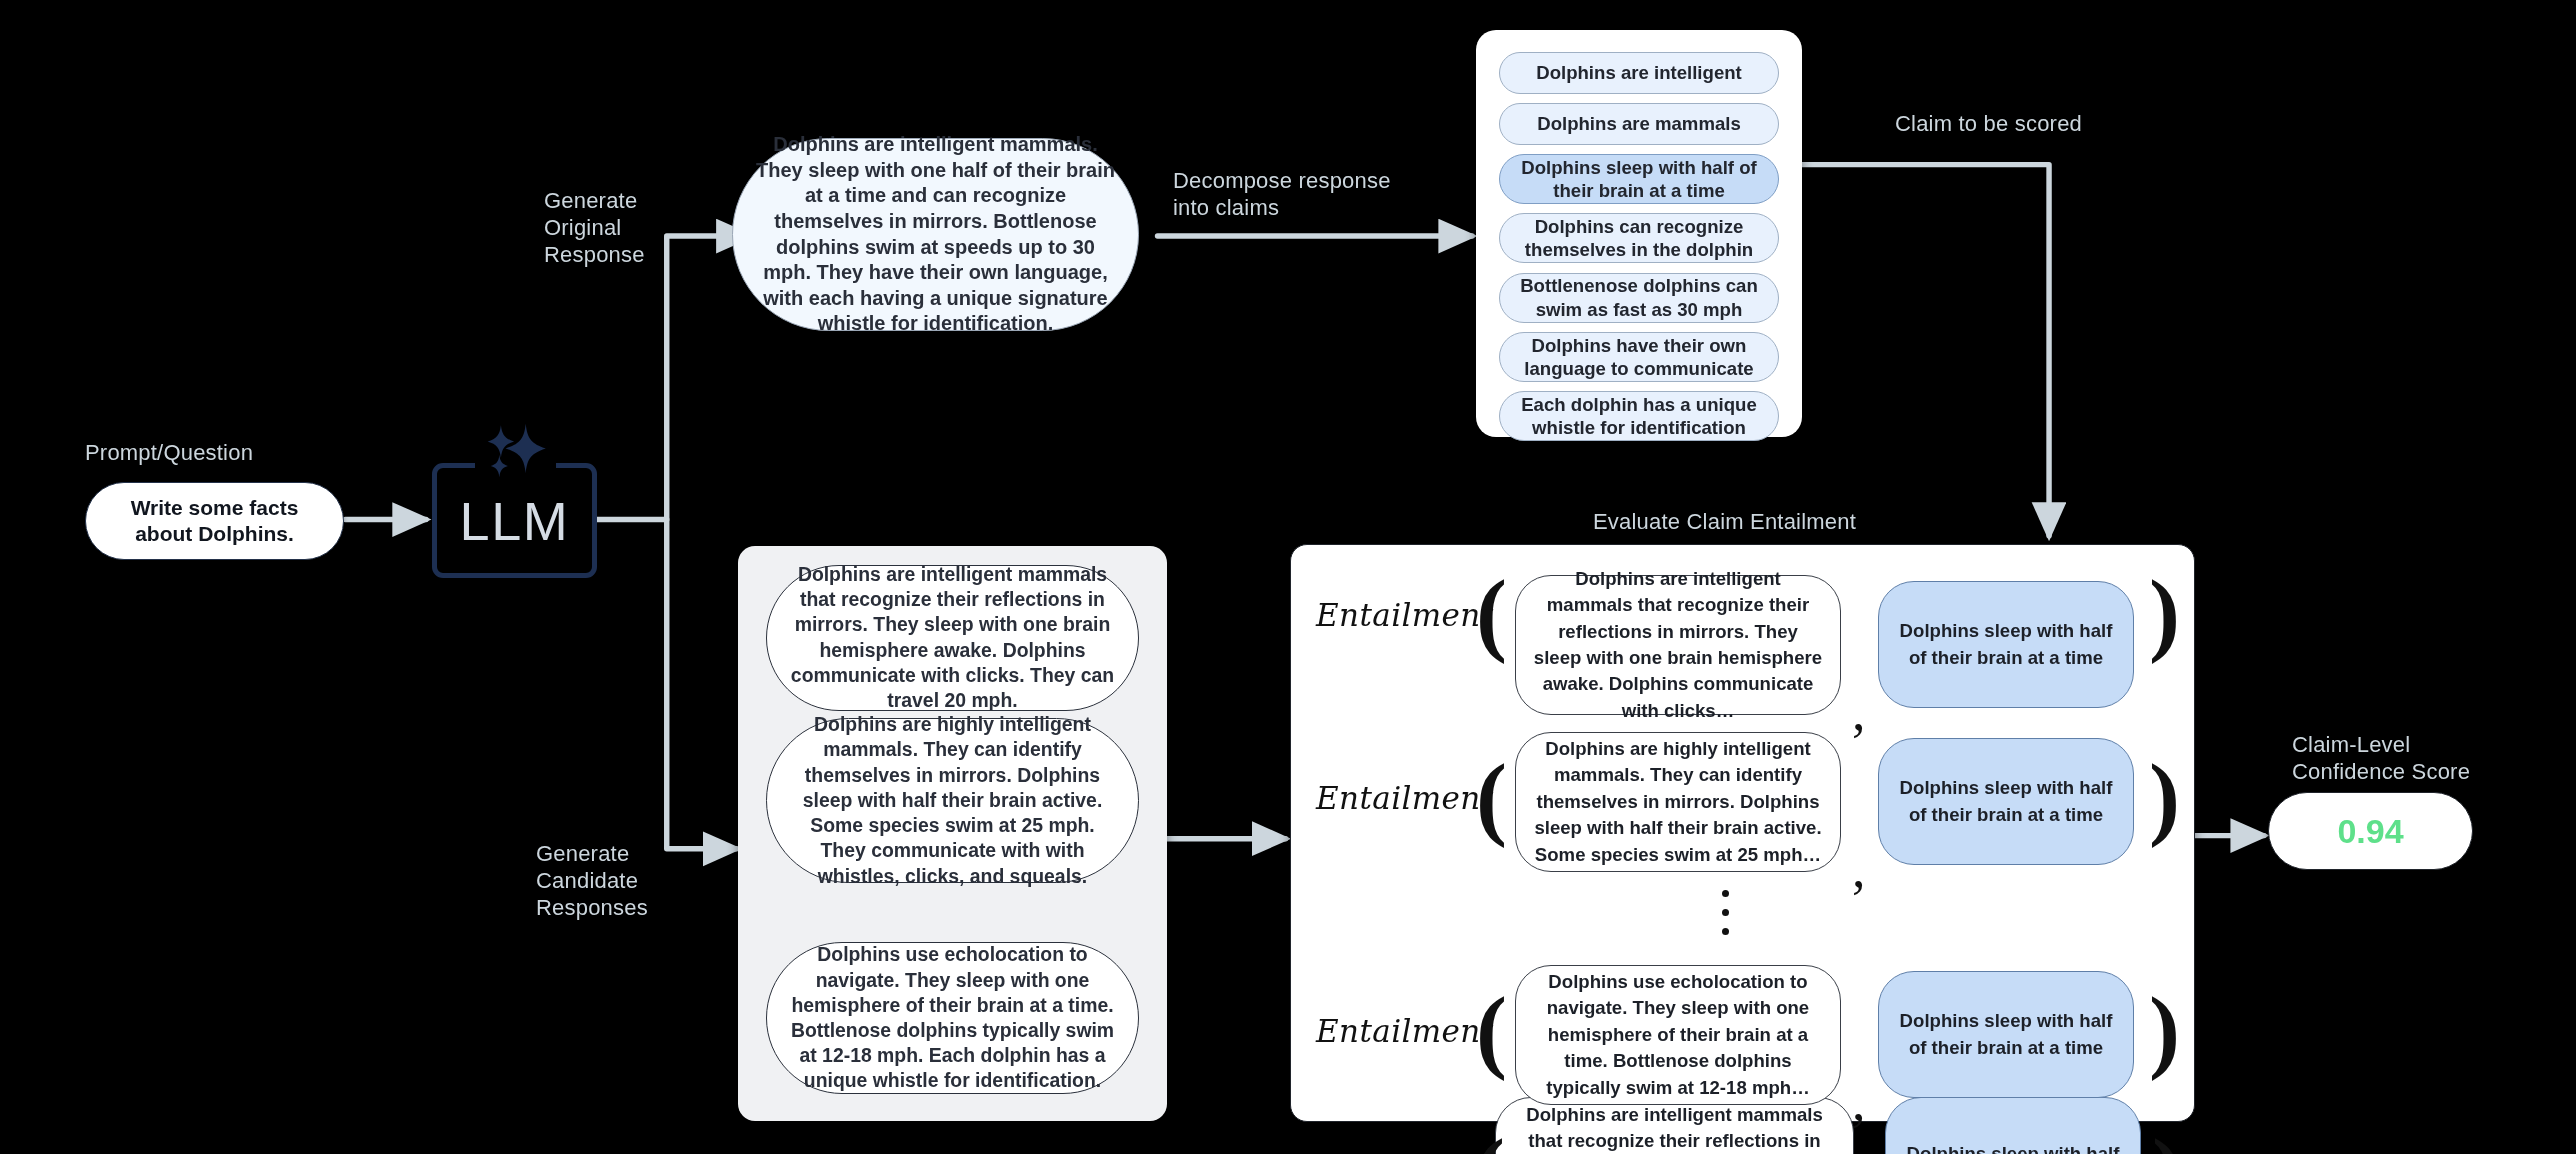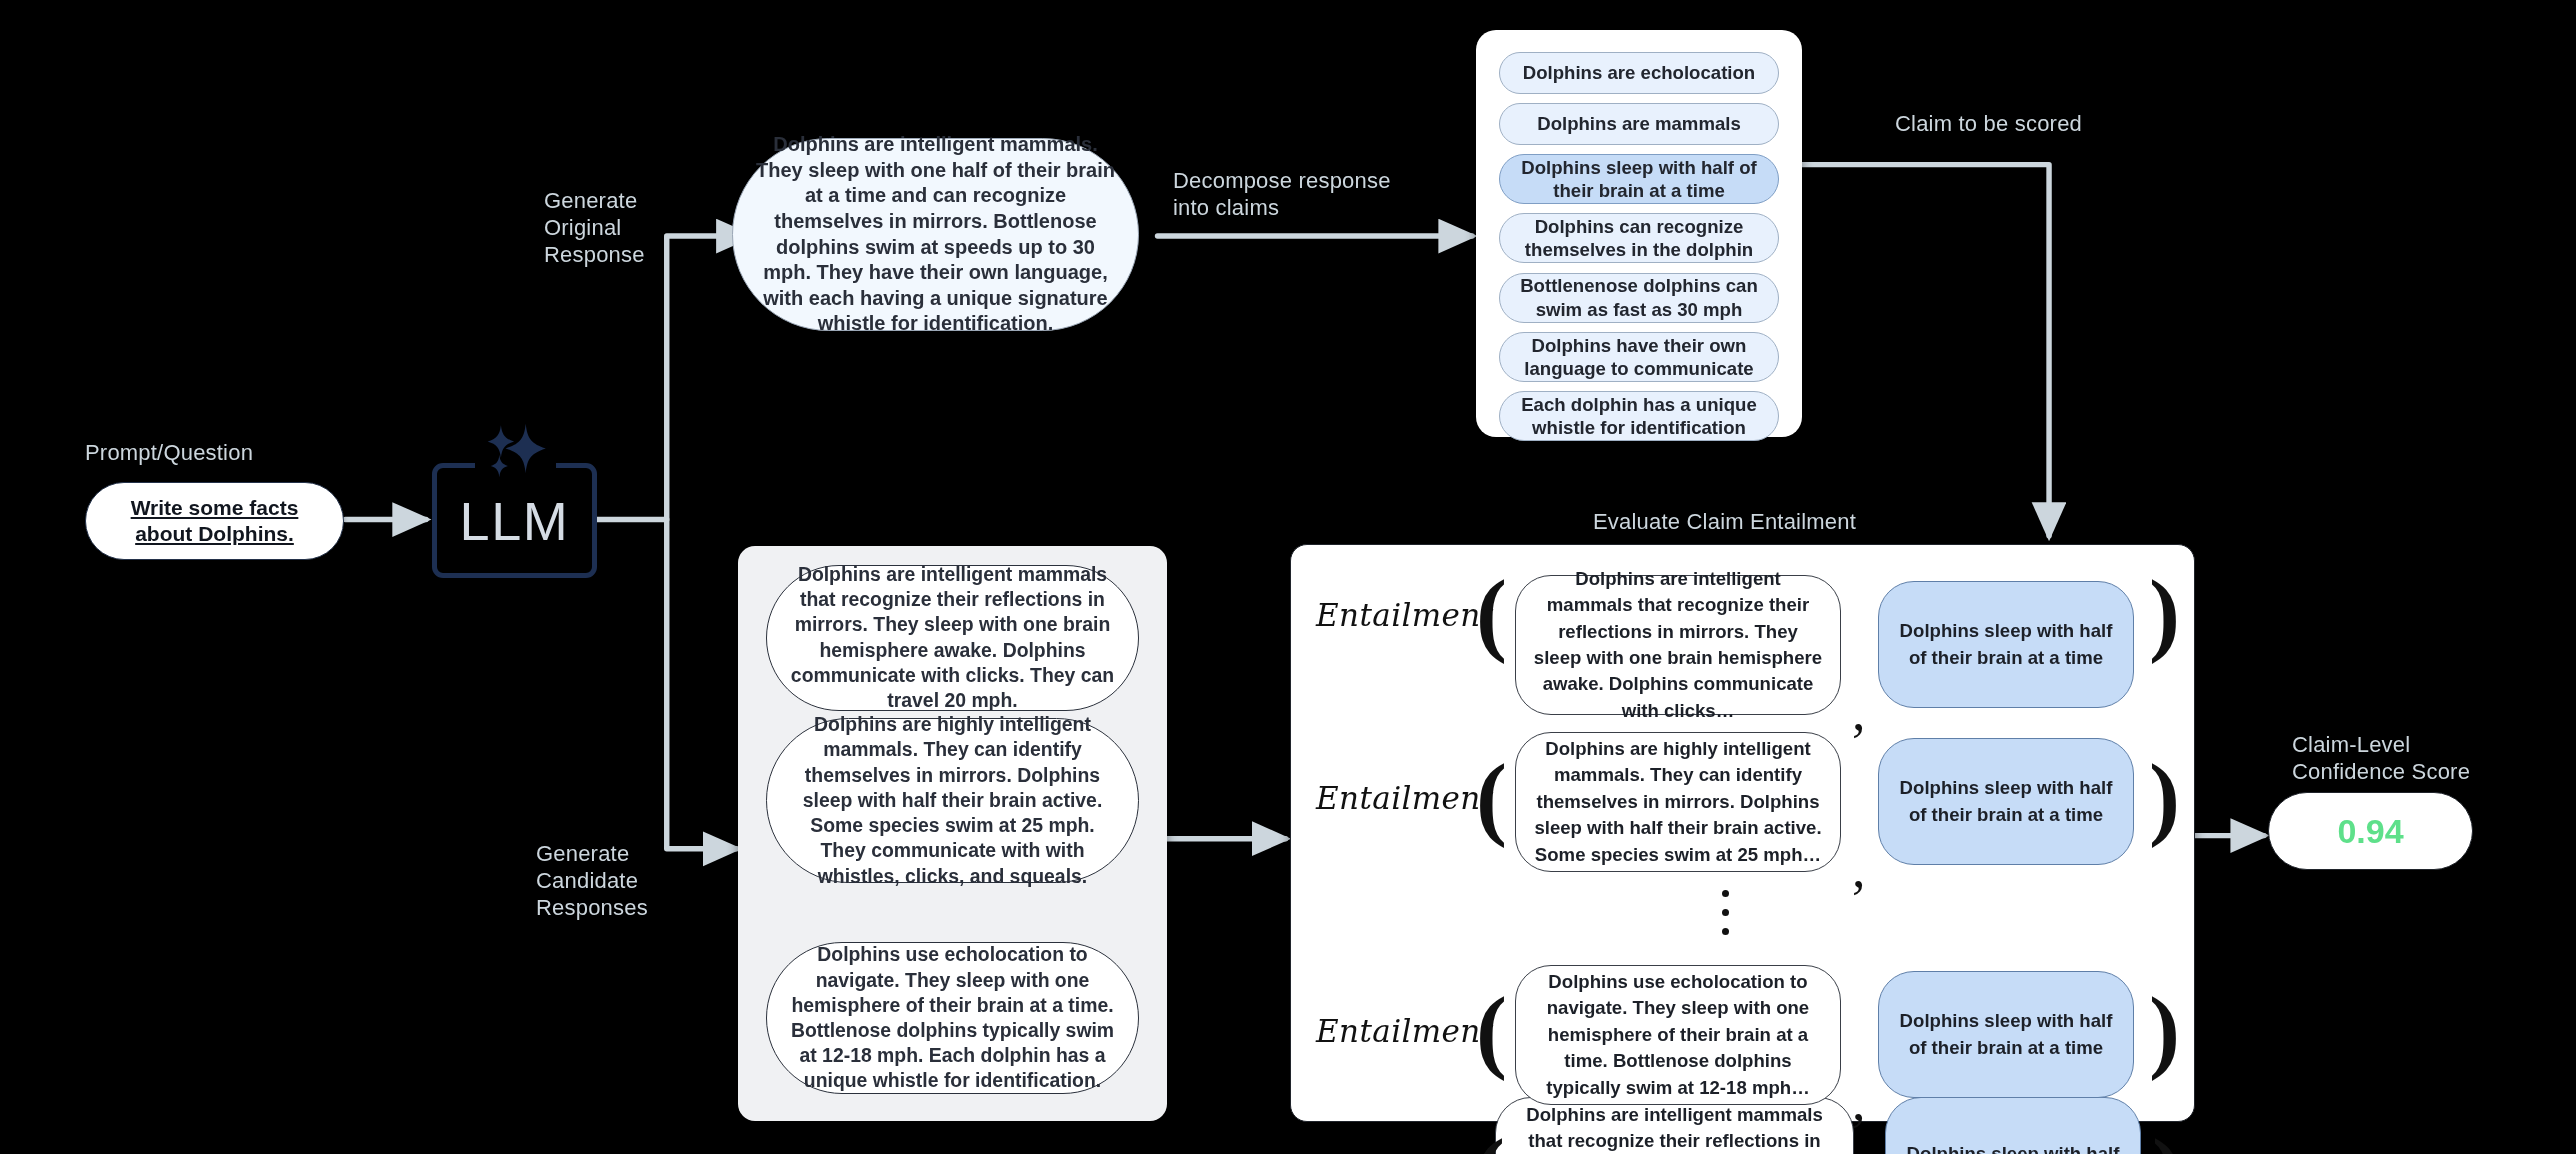--- a/index.html
+++ b/index.html
@@ -9,21 +9,21 @@
   .abs{position:absolute;box-sizing:border-box;}
 
   
   .edge-label{color:#ccd6dd;font-size:22px;line-height:1.22;text-align:left;
               letter-spacing:0.2px;white-space:pre-line;}
 
   
   .pill-white{background:#ffffff;border:1.6px solid #24324a;border-radius:776px;
        display:flex;align-items:center;justify-content:center;text-align:center;
        color:#11161f;font-weight:bold;font-size:21px;line-height:1.25;
-       box-shadow:0 3.1px 5.4px rgba(0,0,0,.35);padding:0 14px;text-decoration:underline;}
+       box-shadow:0 3.1px 5.4px rgba(0,0,0,.35);padding:0 14px;}
 
   
   .llm-box{border:5.4px solid #1d2f52;border-radius:11px;
       display:flex;align-items:center;justify-content:center;
       color:#d5dce4;font-size:54px;font-weight:500;letter-spacing:1.6px;}
   .llm-gap{background:#000;}
 
   
   .bubble-ice{background:#f2f8fe;border:1.2px solid #9aa6b5;border-radius:776px;
       display:flex;align-items:center;justify-content:center;text-align:center;
@@ -128,21 +128,21 @@
 
   <div class="abs edge-label" style="left:1895px;top:111px;width:311px;">Claim to be scored</div>
 
   <div class="abs edge-label" style="left:1593px;top:509px;width:357px;">Evaluate Claim Entailment</div>
 
   <div class="abs bubble-ice" style="left:732px;top:138px;width:407px;height:193px;">Dolphins are intelligent mammals. They sleep with one half of their brain at a time and can recognize themselves in mirrors. Bottlenose dolphins swim at speeds up to  30 mph. They have their own language, with each having a unique signature whistle for identification.</div>
 
   <div class="abs panel-claims" style="left:1476px;top:29.5px;width:326px;height:407px;">
     <div style="position:absolute;left:23px;top:22px;width:280px;display:flex;
                 flex-direction:column;gap:9.3px;">
-      <div class="chip" style="height:40px;">Dolphins are echolocation</div>
+      <div class="chip" style="height:40px;">Dolphins are intelligent</div>
       <div class="chip" style="height:40px;">Dolphins are mammals</div>
       <div class="chip sel" style="height:48px;">Dolphins sleep with half of their brain at a time</div>
       <div class="chip" style="height:48px;">Dolphins can recognize themselves in the dolphin</div>
       <div class="chip" style="height:48px;">Bottlenenose dolphins can swim as fast as 30 mph</div>
       <div class="chip" style="height:48px;">Dolphins have their own language to communicate</div>
       <div class="chip" style="height:48px;">Each dolphin has a unique whistle for identification</div>
     </div>
   </div>
 
   <div class="abs panel-grey" style="left:738px;top:546px;width:429px;height:575px;">

